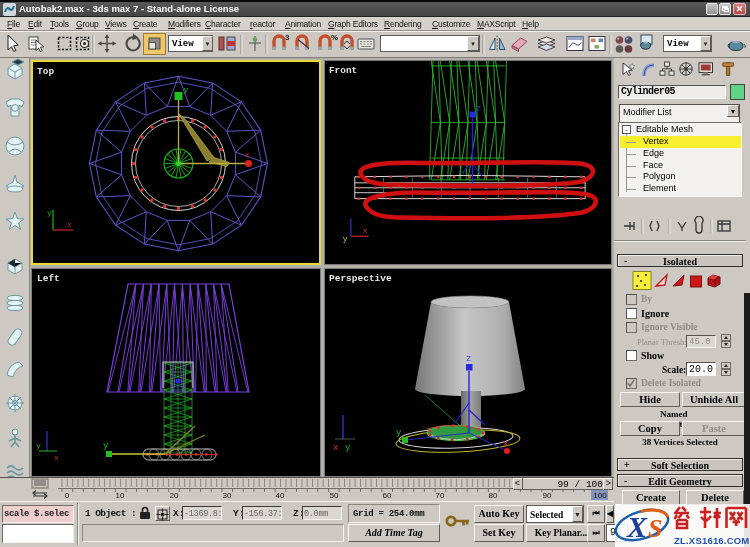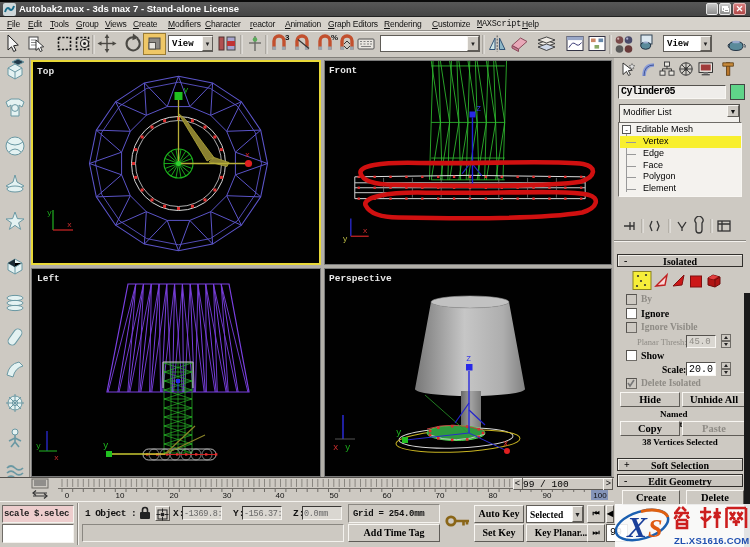--- a/index.html
+++ b/index.html
@@ -28,21 +28,21 @@
 <div style="position:absolute;left:76px;top:19px;width:120px;height:12px;font-size:8.5px;color:#111;font-family:'Liberation Sans',sans-serif;letter-spacing:-0.2px;"><u>G</u>roup</div>
 <div style="position:absolute;left:105px;top:19px;width:120px;height:12px;font-size:8.5px;color:#111;font-family:'Liberation Sans',sans-serif;letter-spacing:-0.2px;"><u>V</u>iews</div>
 <div style="position:absolute;left:133px;top:19px;width:120px;height:12px;font-size:8.5px;color:#111;font-family:'Liberation Sans',sans-serif;letter-spacing:-0.2px;"><u>C</u>reate</div>
 <div style="position:absolute;left:168px;top:19px;width:120px;height:12px;font-size:8.5px;color:#111;font-family:'Liberation Sans',sans-serif;letter-spacing:-0.2px;"><u>M</u>odifiers</div>
 <div style="position:absolute;left:205px;top:19px;width:120px;height:12px;font-size:8.5px;color:#111;font-family:'Liberation Sans',sans-serif;letter-spacing:-0.2px;"><u>C</u>haracter</div>
 <div style="position:absolute;left:250px;top:19px;width:120px;height:12px;font-size:8.5px;color:#111;font-family:'Liberation Sans',sans-serif;letter-spacing:-0.2px;"><u>r</u>eactor</div>
 <div style="position:absolute;left:285px;top:19px;width:120px;height:12px;font-size:8.5px;color:#111;font-family:'Liberation Sans',sans-serif;letter-spacing:-0.2px;"><u>A</u>nimation</div>
 <div style="position:absolute;left:328px;top:19px;width:120px;height:12px;font-size:8.5px;color:#111;font-family:'Liberation Sans',sans-serif;letter-spacing:-0.2px;"><u>G</u>raph Editors</div>
 <div style="position:absolute;left:384px;top:19px;width:120px;height:12px;font-size:8.5px;color:#111;font-family:'Liberation Sans',sans-serif;letter-spacing:-0.2px;"><u>R</u>endering</div>
 <div style="position:absolute;left:432px;top:19px;width:120px;height:12px;font-size:8.5px;color:#111;font-family:'Liberation Sans',sans-serif;letter-spacing:-0.2px;"><u>C</u>ustomize</div>
-<div style="position:absolute;left:477px;top:19px;width:120px;height:12px;font-size:8.5px;color:#111;font-family:Liberation Mono, monospace;letter-spacing:-0.2px;"><u>M</u>AXScript</div>
+<div style="position:absolute;left:477px;top:19px;width:120px;height:12px;font-size:8.5px;color:#111;font-family:Liberation Sans, sans-serif;letter-spacing:-0.2px;"><u>M</u>AXScript</div>
 <div style="position:absolute;left:522px;top:19px;width:120px;height:12px;font-size:8.5px;color:#111;font-family:'Liberation Sans',sans-serif;letter-spacing:-0.2px;"><u>H</u>elp</div>
 <div style="position:absolute;left:0px;top:31px;width:750px;height:27px;background:#cdc9c2;border-top:1px solid #f4f2ee;border-bottom:1px solid #807d78;"></div>
 <svg class="ab" style="left:0;top:31px" width="750" height="27" viewBox="0 0 750 27">
     <path d="M8 4 L8 19 L11.5 15.8 L13.7 20.5 L16 19.4 L13.6 14.8 L18.3 14 Z" fill="#f4f4f4" stroke="#222" stroke-width="1"></path>
     <rect x="29" y="6" width="9" height="12" fill="#fff" stroke="#444"></rect>
     <line x1="31" y1="9" x2="36" y2="9" stroke="#888"></line>
     <line x1="31" y1="11.5" x2="36" y2="11.5" stroke="#888"></line>
     <line x1="31" y1="14" x2="36" y2="14" stroke="#888"></line>
     <path d="M36 9 L36 19.5 L38.6 17 L40.3 20.6 L42.2 19.7 L40.5 16.2 L43.7 15.8 Z" fill="#fff" stroke="#222" stroke-width="0.9"></path>
     <rect x="58.5" y="6.5" width="12" height="12" fill="none" stroke="#111" stroke-width="1.6" stroke-dasharray="2.2,1.6"></rect>
@@ -781,21 +781,21 @@
     <text x="334" y="21" font-size="8" fill="#111" text-anchor="middle" font-family="Liberation Sans,sans-serif">50</text>
     <text x="387" y="21" font-size="8" fill="#111" text-anchor="middle" font-family="Liberation Sans,sans-serif">60</text>
     <text x="440" y="21" font-size="8" fill="#111" text-anchor="middle" font-family="Liberation Sans,sans-serif">70</text>
     <text x="493" y="21" font-size="8" fill="#111" text-anchor="middle" font-family="Liberation Sans,sans-serif">80</text>
     <text x="547" y="21" font-size="8" fill="#111" text-anchor="middle" font-family="Liberation Sans,sans-serif">90</text>
     <text x="600" y="21" font-size="8" fill="#111" text-anchor="middle" font-family="Liberation Sans,sans-serif">100</text>
   </svg>
 <div style="position:absolute;left:513px;top:478px;width:100px;height:12px;background:#cdc9c2;border-top:1px solid #f8f6f2;border-left:1px solid #f8f6f2;border-right:1px solid #5f5c57;border-bottom:1px solid #5f5c57;"></div>
 <div style="position:absolute;left:513px;top:478px;width:10px;height:12px;border-right:1px solid #5f5c57;color:#111;font-size:9px;text-align:center;line-height:11px;">&lt;</div>
 <div style="position:absolute;left:603px;top:478px;width:10px;height:12px;border-left:1px solid #f8f6f2;color:#111;font-size:9px;text-align:center;line-height:11px;">&gt;</div>
-<div style="position:absolute;left:523px;top:479px;width:80px;height:28px;color:#000;font-size:9.5px;text-align:left;line-height:11px;font-family:'Liberation Mono',monospace;">99 / 100</div>
+<div style="position:absolute;left:523px;top:479px;width:80px;height:28px;color:#000;font-size:9.5px;text-align:right;line-height:11px;font-family:'Liberation Mono',monospace;">99 / 100</div>
 <div style="position:absolute;left:0px;top:501px;width:614px;height:46px;background:#cdc9c2;border-top:1px solid #f4f2ee;"></div>
 <div style="position:absolute;left:2px;top:505px;width:72px;height:18px;background:#edcdcd;border:1px solid #6f6c67;border-right-color:#f4f2ee;border-bottom-color:#f4f2ee;font-family:'Liberation Mono',monospace;font-size:9px;font-weight:bold;color:#222;padding:3px 0 0 1px;white-space:nowrap;overflow:hidden;letter-spacing:-0.4px;">scale $.selec</div>
 <div style="position:absolute;left:2px;top:524px;width:72px;height:19px;background:#fff;border:1px solid #6f6c67;border-right-color:#f4f2ee;border-bottom-color:#f4f2ee;"></div>
 <div style="position:absolute;left:77px;top:503px;width:2px;height:42px;border-left:1px solid #8a8781;border-right:1px solid #f4f2ee;"></div>
 <div style="position:absolute;left:85px;top:508px;width:58px;height:12px;font-family:'Liberation Mono',monospace;font-size:9.5px;font-weight:bold;color:#111;white-space:nowrap;letter-spacing:-0.6px;">1 Object :</div>
 <svg class="ab" style="left:139px;top:506px" width="12" height="14">
     <rect x="1" y="6" width="10" height="7" rx="1" fill="#222"></rect>
     <path d="M3.5 6 V4 a2.5 2.5 0 0 1 5 0 V6" stroke="#222" stroke-width="1.6" fill="none"></path>
   </svg>
 <div style="position:absolute;left:155px;top:506px;width:15px;height:15px;background:#cdc9c2;border-top:1px solid #f8f6f2;border-left:1px solid #f8f6f2;border-right:1px solid #5f5c57;border-bottom:1px solid #5f5c57;"><svg width="13" height="13">
@@ -804,21 +804,21 @@
       <path d="M6.5 0.5 V4 M6.5 9 V12.5 M0.5 6.5 H4 M9 6.5 H12.5" stroke="#222"></path>
     </svg></div>
 <div style="position:absolute;left:173px;top:508px;width:10px;height:11px;font-family:'Liberation Mono',monospace;font-size:9.5px;font-weight:bold;color:#111;">X:</div>
 <div style="position:absolute;left:182px;top:506px;width:40px;height:14px;background:#dad7d1;border:1px solid #3a3835;border-right-color:#f4f2ee;border-bottom-color:#f4f2ee;font-family:'Liberation Mono',monospace;font-size:8.5px;color:#666;padding:2px 0 0 1px;white-space:nowrap;overflow:hidden;letter-spacing:-0.3px;">-1369.8:</div>
 <div style="position:absolute;left:233px;top:508px;width:10px;height:11px;font-family:'Liberation Mono',monospace;font-size:9.5px;font-weight:bold;color:#111;">Y:</div>
 <div style="position:absolute;left:242px;top:506px;width:40px;height:14px;background:#dad7d1;border:1px solid #3a3835;border-right-color:#f4f2ee;border-bottom-color:#f4f2ee;font-family:'Liberation Mono',monospace;font-size:8.5px;color:#666;padding:2px 0 0 1px;white-space:nowrap;overflow:hidden;letter-spacing:-0.3px;">-156.37:</div>
 <div style="position:absolute;left:293px;top:508px;width:10px;height:11px;font-family:'Liberation Mono',monospace;font-size:9.5px;font-weight:bold;color:#111;">Z:</div>
 <div style="position:absolute;left:302px;top:506px;width:40px;height:14px;background:#dad7d1;border:1px solid #3a3835;border-right-color:#f4f2ee;border-bottom-color:#f4f2ee;font-family:'Liberation Mono',monospace;font-size:8.5px;color:#666;padding:2px 0 0 1px;white-space:nowrap;overflow:hidden;letter-spacing:-0.3px;">0.0mm</div>
 <div style="position:absolute;left:82px;top:524px;width:262px;height:18px;border:1px solid #8a8781;border-right-color:#f4f2ee;border-bottom-color:#f4f2ee;"></div>
 <div style="position:absolute;left:348px;top:504px;width:92px;height:19px;border:1px solid #8a8781;border-right-color:#f4f2ee;border-bottom-color:#f4f2ee;font-family:'Liberation Mono',monospace;font-size:9px;font-weight:bold;color:#111;padding:4px 0 0 4px;white-space:nowrap;letter-spacing:-0.3px;">Grid = 254.0mm</div>
-<div style="position:absolute;left:348px;top:524px;width:92px;height:18px;">
+<div style="position:absolute;left:348px;top:524px;width:92px;height:18px;font-style:italic;">
     <div class="btn" style="width:100%;height:100%;font-size:10px;line-height:16px;">Add Time Tag</div>
   </div>
 <svg class="ab" style="left:444px;top:510px" width="28" height="22">
     <circle cx="7" cy="11" r="4.2" fill="none" stroke="#8a6618" stroke-width="2.8"></circle>
     <path d="M11 11 H25 M19.5 11 V15.5 M23 11 V14.5" stroke="#8a6618" stroke-width="2.6"></path>
   </svg>
 <div style="position:absolute;left:474px;top:505px;width:50px;height:18px;">
     <div class="btn" style="width:100%;height:100%;font-size:10px;line-height:16px;">Auto Key</div>
   </div>
 <div style="position:absolute;left:474px;top:524px;width:50px;height:18px;border-radius:9px;">

